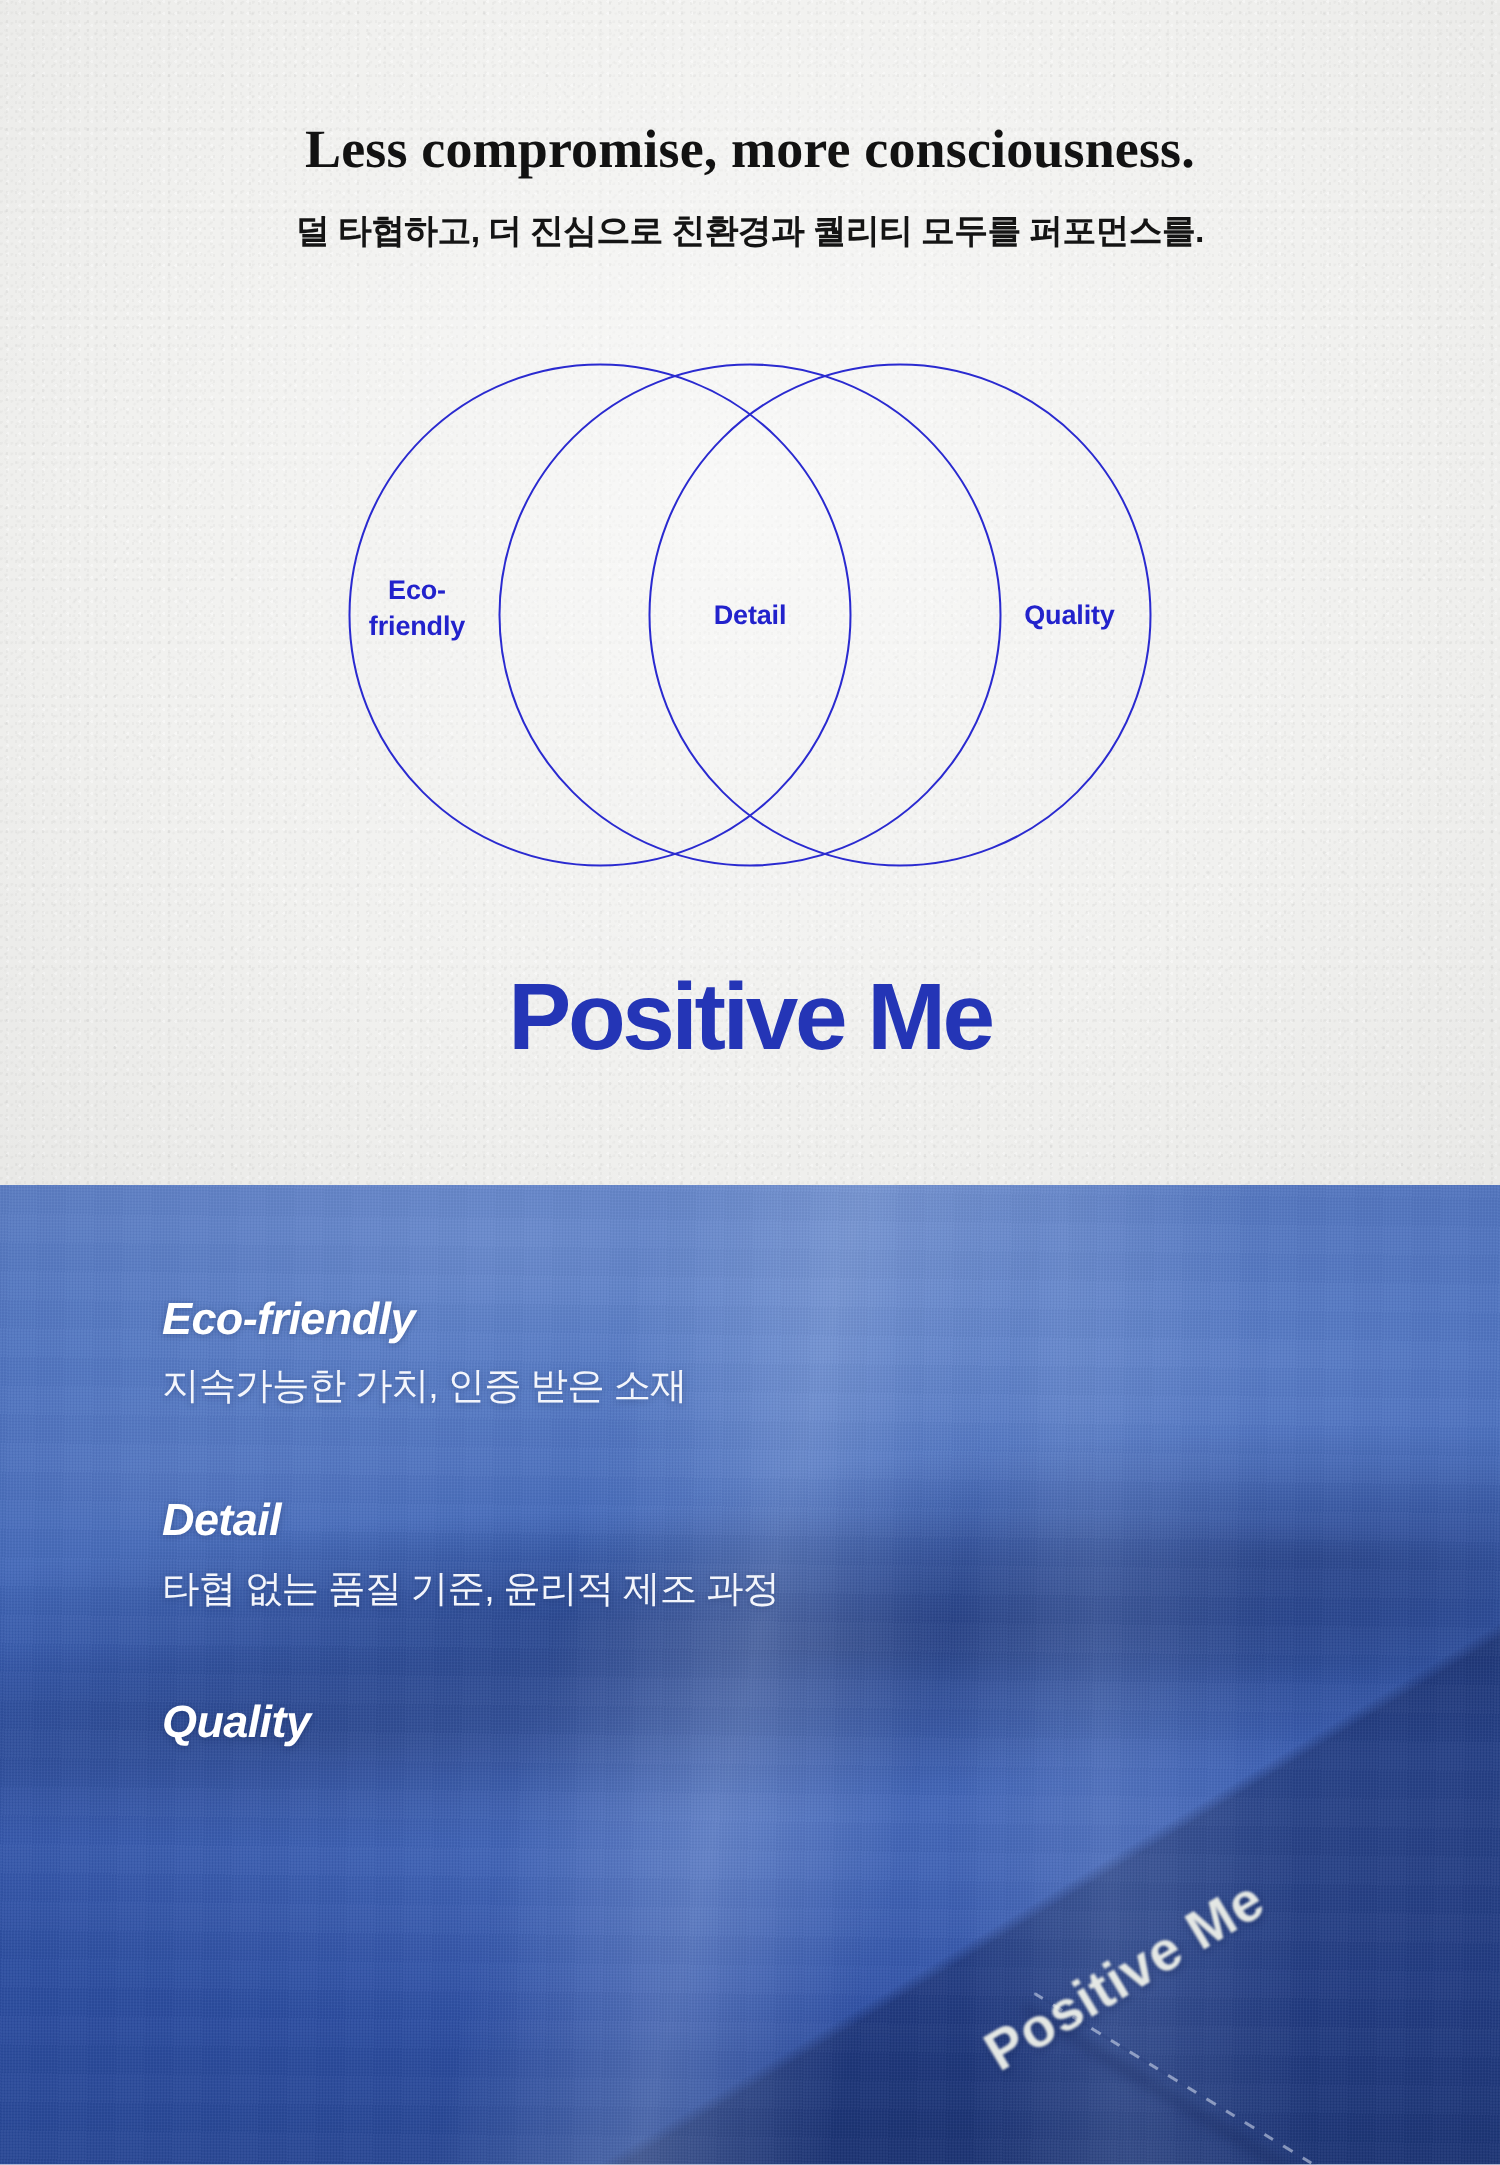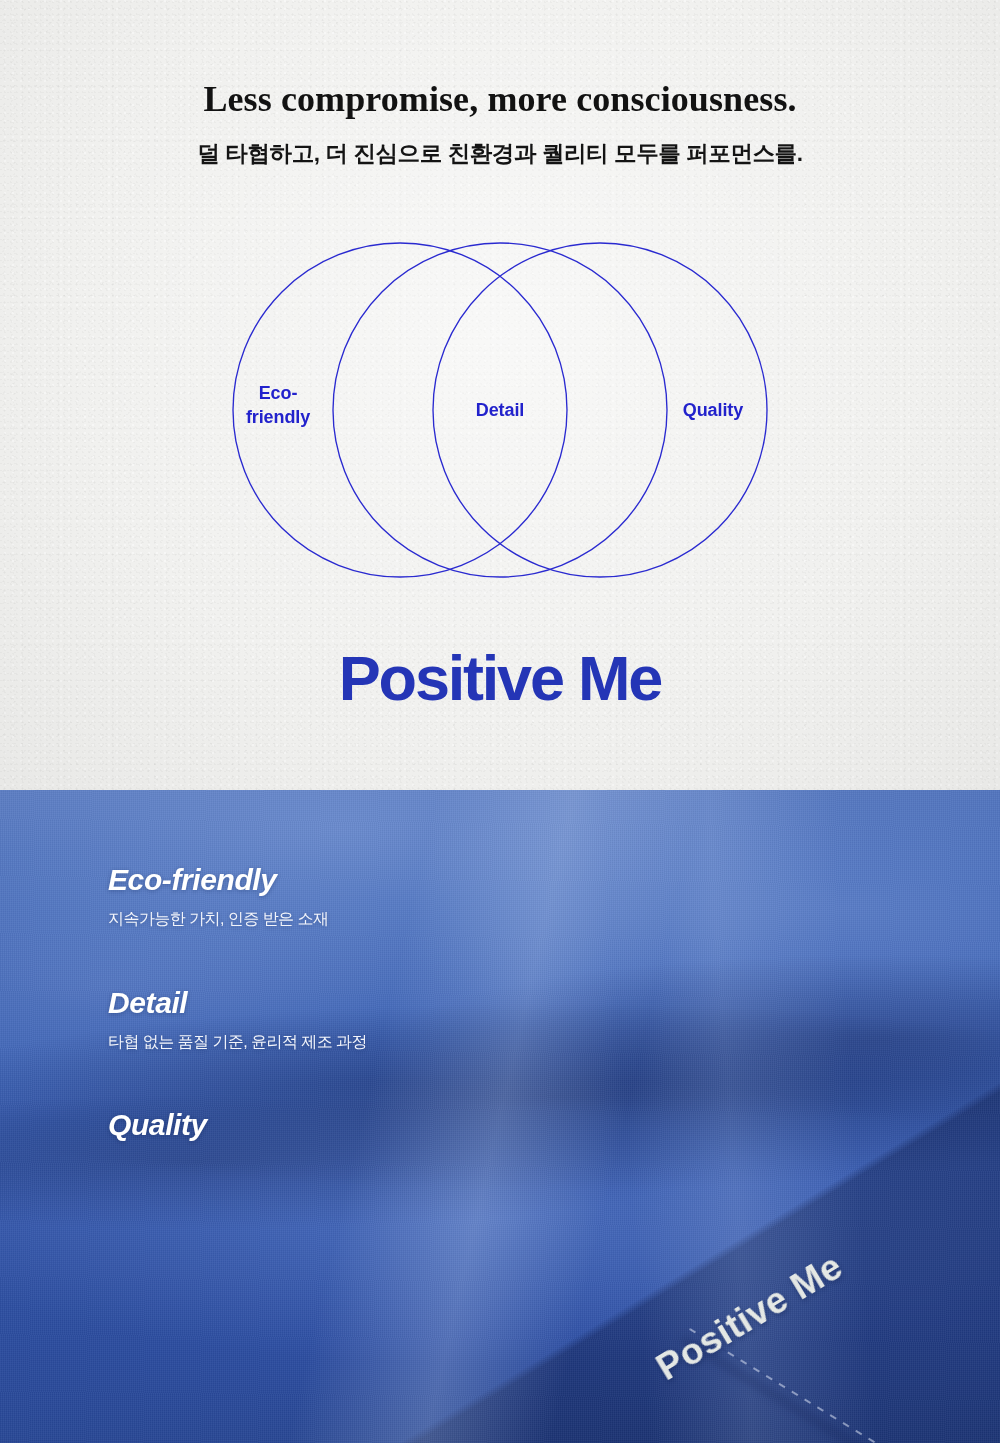--- a/index.html
+++ b/index.html
@@ -222,21 +222,21 @@
     font-weight:700;
     font-style:italic;
     color:#ffffff;
     letter-spacing:-.4px;
     line-height:1.18;
     text-shadow:0 1px 4px rgba(10,25,70,.30);
   }
   .feature-desc {
     margin-top:11px;
     font-family:"Liberation Sans", sans-serif;
-    font-size:16px;
+    font-size:25px;
     font-weight:400;
     color:#f3f5fb;
     letter-spacing:-.55px;
     line-height:1.32;
     text-shadow:0 1px 4px rgba(10,25,70,.30);
   }
 </style>
 </head>
 <body>
 

